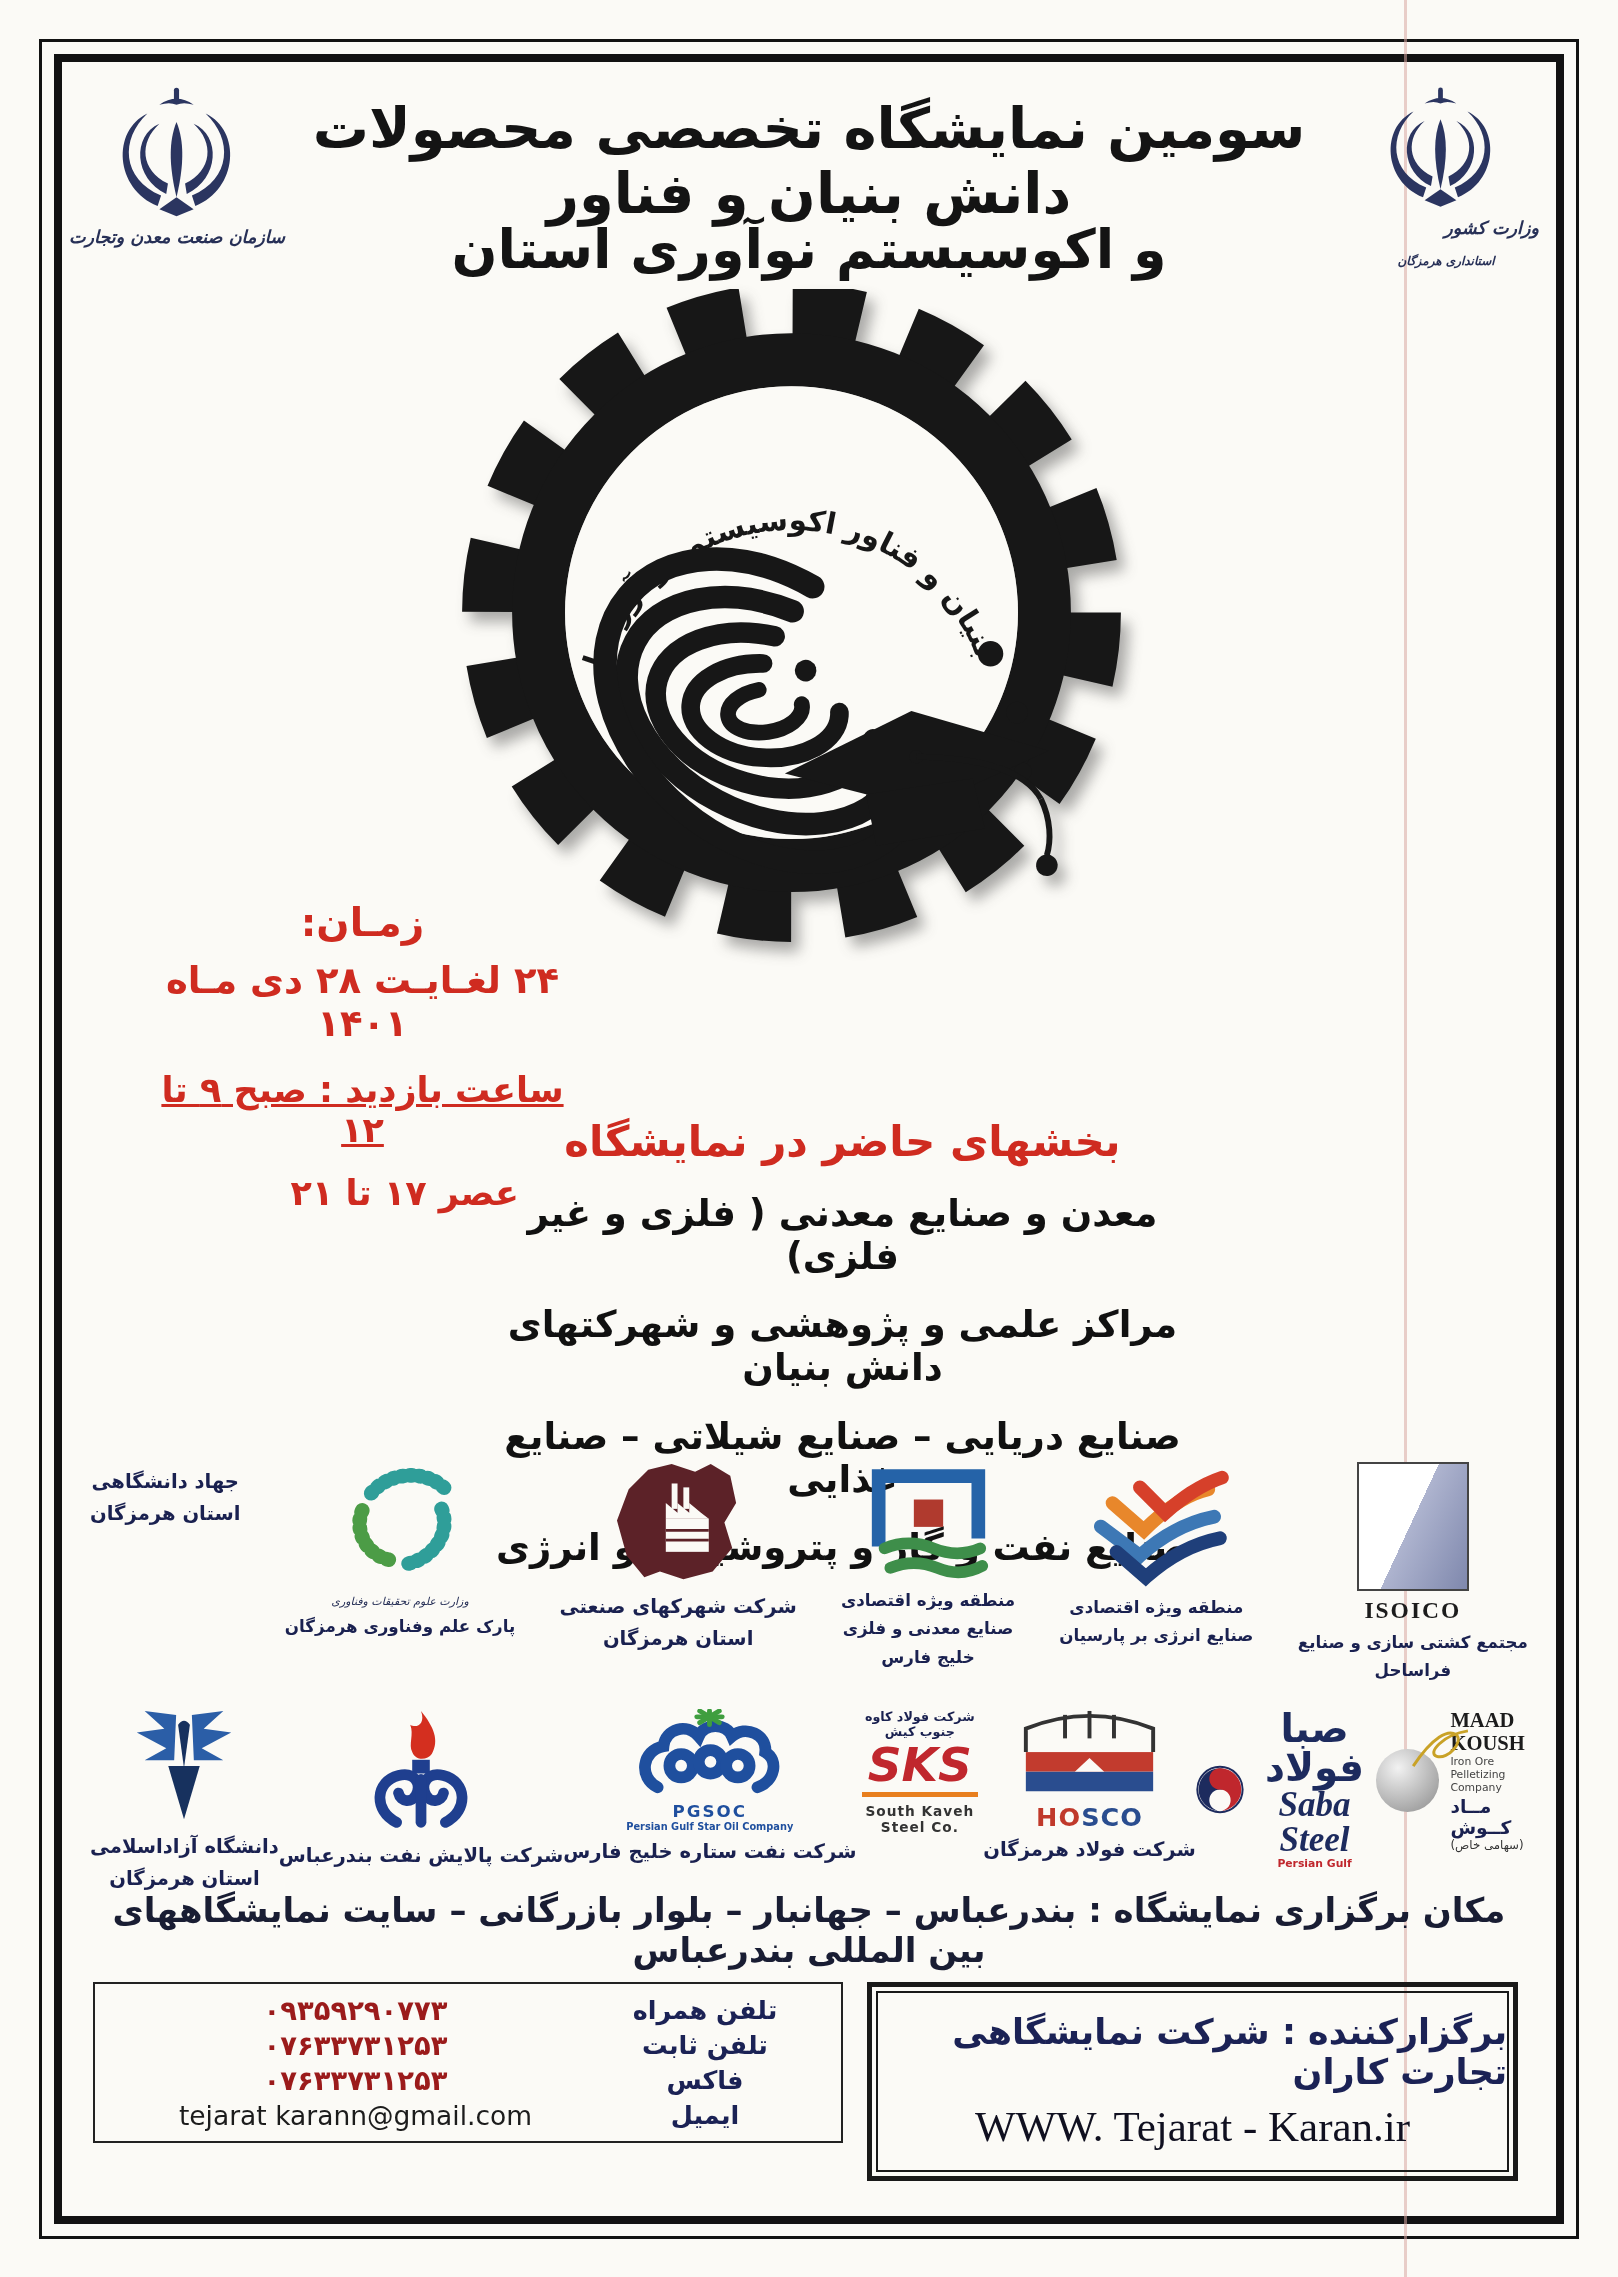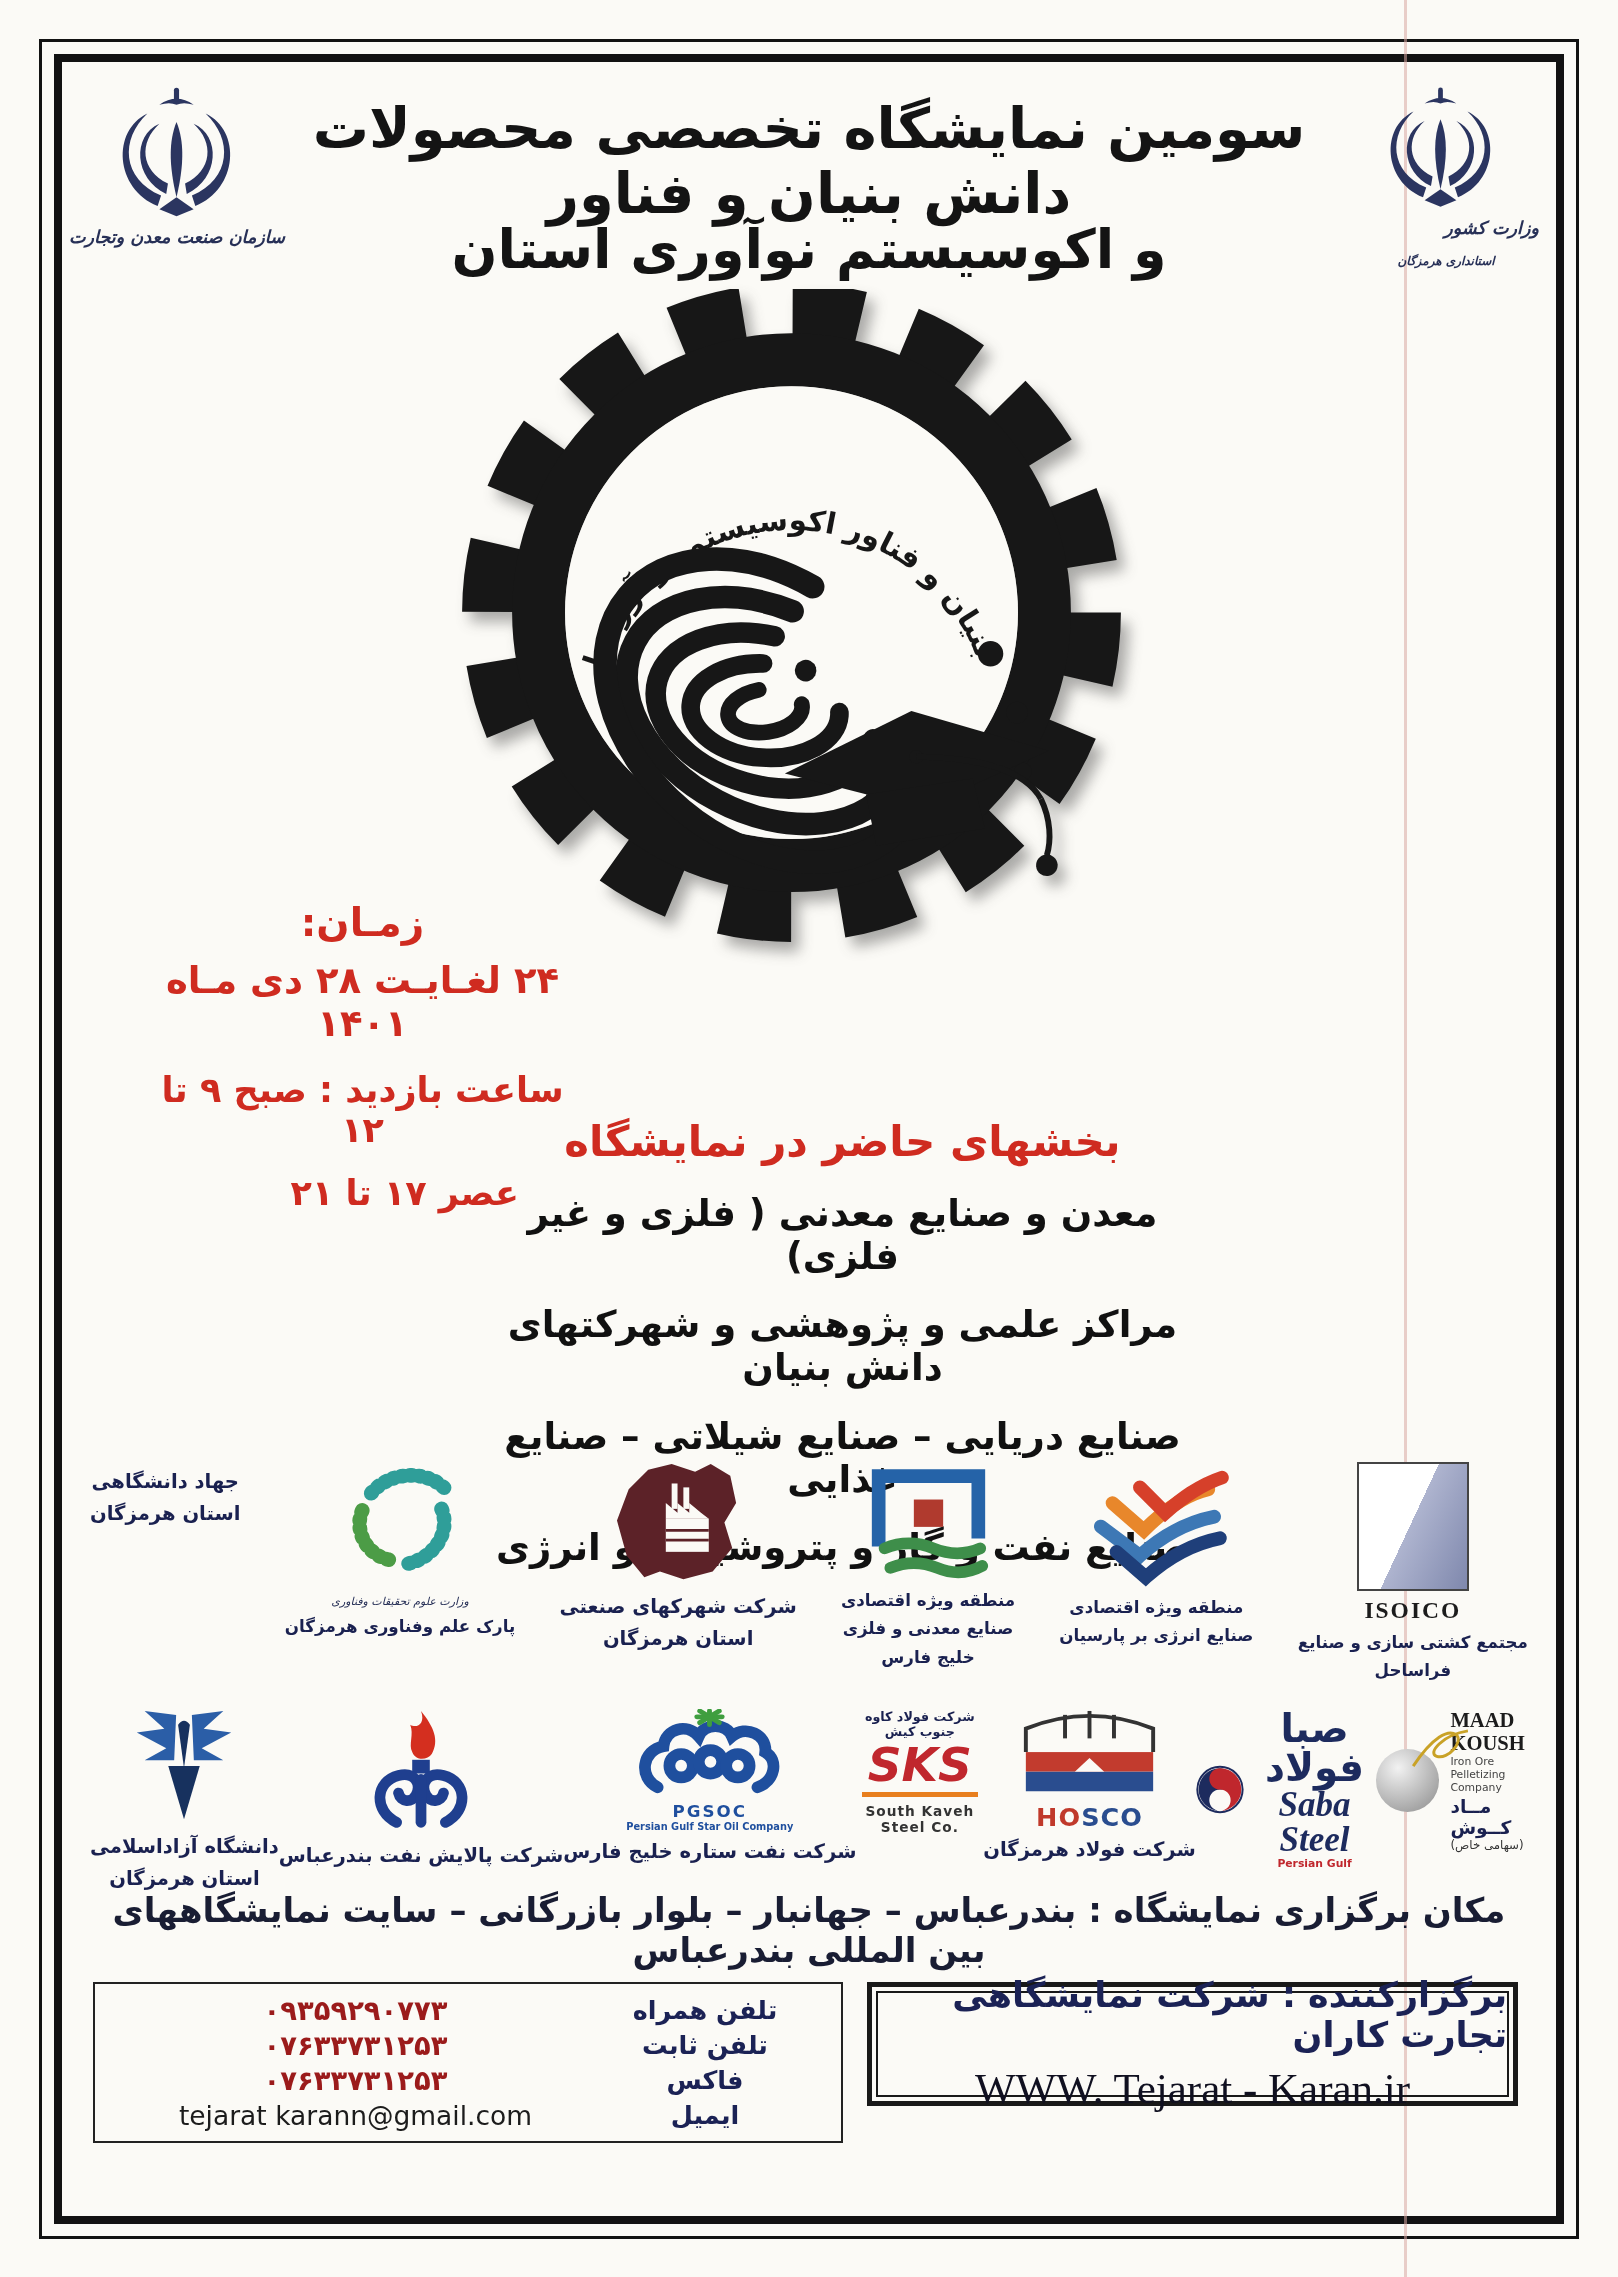--- a/index.html
+++ b/index.html
@@ -21,21 +21,21 @@
 
   
   .gear-wrap{position:absolute;left:417px;top:289px;width:750px;height:657px;
              filter:drop-shadow(8.8px 10.8px 6.9px rgba(40,40,40,.38));}
 
   
   .schedule{position:absolute;left:147px;top:900px;width:431px;text-align:center;
             color:#cf2b20;font-weight:900;}
   .schedule .s1{font-size:39px;margin-bottom:13.7px;}
   .schedule .s2{font-size:37px;margin-bottom:25px;}
-  .schedule .s3{font-size:35px;margin-bottom:23.5px;}
+  .schedule .s3{font-size:35px;margin-bottom:23.5px;text-decoration:underline;}
   .schedule .s4{font-size:35px;text-align:right;padding-right:59px;}
 
   
   .sections{position:absolute;left:475px;top:1117px;width:735px;text-align:center;}
   .sections .head{color:#cf2b20;font-size:42px;font-weight:900;margin-bottom:25.5px;}
   .sections .item{color:#111;font-size:37px;font-weight:900;margin-bottom:25.5px;}
 
   
   .sprow{position:absolute;left:90px;right:90px;display:flex;justify-content:space-between;align-items:flex-start;}
   .sprow1{top:1462px;height:235px;}
@@ -79,21 +79,21 @@
             font-size:34px;font-weight:900;color:#191d33;}
 
   
   .contact-box{position:absolute;left:93px;top:1982px;width:750px;height:161px;
                border:2.9px solid #222;background:#fbfaf6;display:flex;flex-direction:column;
                justify-content:center;padding:5.9px 23.5px;box-sizing:border-box;}
   .contact-row{display:flex;flex-direction:row-reverse;align-items:center;height:35px;}
   .contact-label{width:225px;text-align:center;color:#1b2255;font-weight:900;font-size:25.5px;}
   .contact-value{flex:1;text-align:center;color:#9b1b1b;font-weight:900;font-size:27.4px;}
   .contact-value.email{color:#1c1c1c;font-weight:normal;font-size:26.5px;}
-  .org-box{position:absolute;left:867px;top:1982px;width:651px;height:124px;border:5.9px solid #191919;box-sizing:border-box;}
+  .org-box{position:absolute;left:867px;top:1982px;width:651px;height:199px;border:5.9px solid #191919;box-sizing:border-box;}
   .org-box-inner{position:absolute;inset:3.9px;border:2px solid #191919;display:flex;flex-direction:column;
                  align-items:center;justify-content:center;gap:9.8px;}
   .org-line{color:#1b2255;font-weight:900;font-size:35px;}
   .org-site{font-family:"Liberation Serif","DejaVu Serif",serif;font-size:43px;color:#101020;}
 </style>
 </head>
 <body>
 
 <div class="page">
   <div class="frame-outer">

